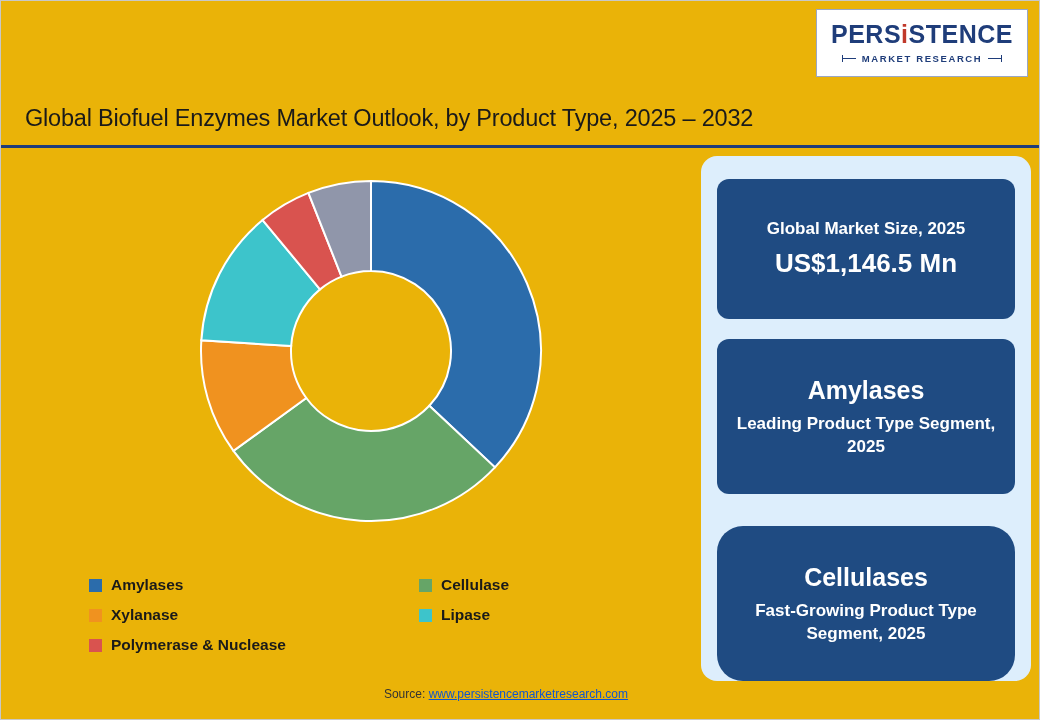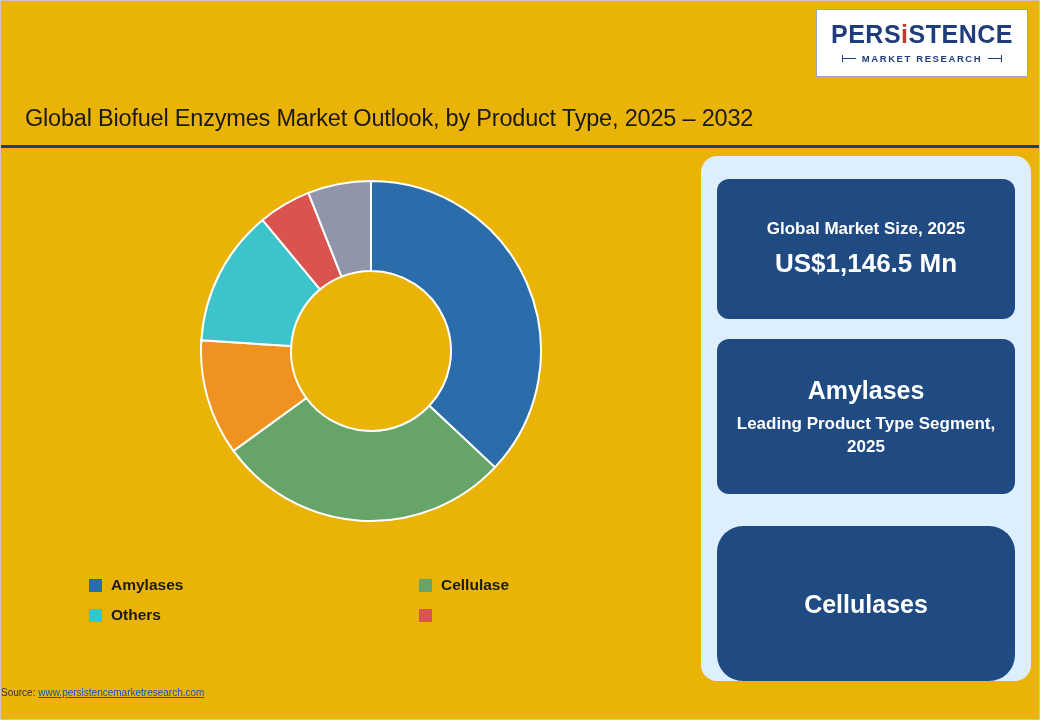--- a/index.html
+++ b/index.html
@@ -179,21 +179,22 @@
     height: 13px;
     flex: 0 0 13px;
   }
 
   
   .source {
     position: absolute;
     left: 0;
     top: 686px;
     width: 1010px;
-    font-size: 10px;
+    text-align: center;
+    font-size: 12px;
     color: #333333;
   }
   .source a {
     color: #1155cc;
     text-decoration: underline;
   }
 </style>
 </head>
 <body>
 
@@ -218,20 +219,21 @@
     <div class="kpi-value-lg">US$1,146.5 Mn</div>
   </div>
 
   <div class="kpi kpi-2">
     <div class="kpi-head">Amylases</div>
     <div class="kpi-desc">Leading Product Type Segment, 2025</div>
   </div>
 
   <div class="kpi kpi-3">
     <div class="kpi-head">Cellulases</div>
+    <div class="kpi-desc">Fast-Growing Product Type Segment, 2025</div>
   </div>
 
   <div class="chart-area">
     <div class="donut-wrap">
       <svg id="donut-svg" width="350" height="350" viewBox="0 0 350 350">
           <path d="M 175 5 A 170 170 0 0 1 298.92466666164 291.37300800787705 L 233.31749019371293 229.7637684742951 A 80 80 0 0 0 175 95 Z" fill="#2b6cab" stroke="#ffffff" stroke-width="2"></path>
           <path d="M 298.92466666164 291.37300800787705 A 170 170 0 0 1 37.46711095625895 274.9234928897205 L 110.27864045000422 222.02282018339787 A 80 80 0 0 0 233.31749019371293 229.7637684742951 Z" fill="#66a567" stroke="#ffffff" stroke-width="2"></path>
           <path d="M 37.46711095625895 274.9234928897205 A 170 170 0 0 1 5.335456167193826 164.32561168001672 L 95.15786172573827 169.97675843765492 A 80 80 0 0 0 110.27864045000422 222.02282018339787 Z" fill="#f0921f" stroke="#ffffff" stroke-width="2"></path>
           <path d="M 5.335456167193826 164.32561168001672 A 170 170 0 0 1 66.63792174272278 44.01274872811581 L 124.00608082010484 113.35894057793685 A 80 80 0 0 0 95.15786172573827 169.97675843765492 Z" fill="#3dc4cb" stroke="#ffffff" stroke-width="2"></path>
           <path d="M 66.63792174272278 44.01274872811581 A 170 170 0 0 1 112.41882604360478 16.937997398997254 L 145.55003578522576 100.61788112893989 A 80 80 0 0 0 124.00608082010484 113.35894057793685 Z" fill="#d9534f" stroke="#ffffff" stroke-width="2"></path>
@@ -243,23 +245,28 @@
   <div class="legend" id="legend">
       <div class="legend-item">
         <span class="swatch" style="background: rgb(43, 108, 171);"></span>
         <span>Amylases</span>
       </div>
       <div class="legend-item">
         <span class="swatch" style="background: rgb(102, 165, 103);"></span>
         <span>Cellulase</span>
       </div>
       <div class="legend-item">
+        <span class="swatch" style="background: rgb(240, 146, 31);"></span>
+        <span>Xylanase</span>
+      </div>
+      <div class="legend-item">
         <span class="swatch" style="background: rgb(61, 196, 203);"></span>
-        <span>Others</span>
+        <span>Lipase</span>
       </div>
       <div class="legend-item">
         <span class="swatch" style="background: rgb(217, 83, 79);"></span>
+        <span>Polymerase &amp; Nuclease</span>
       </div>
     </div>
 
   <div class="source"><span>Source: </span><a href="#">www.persistencemarketresearch.com</a></div>
 
 </div>
 
 </body></html>

